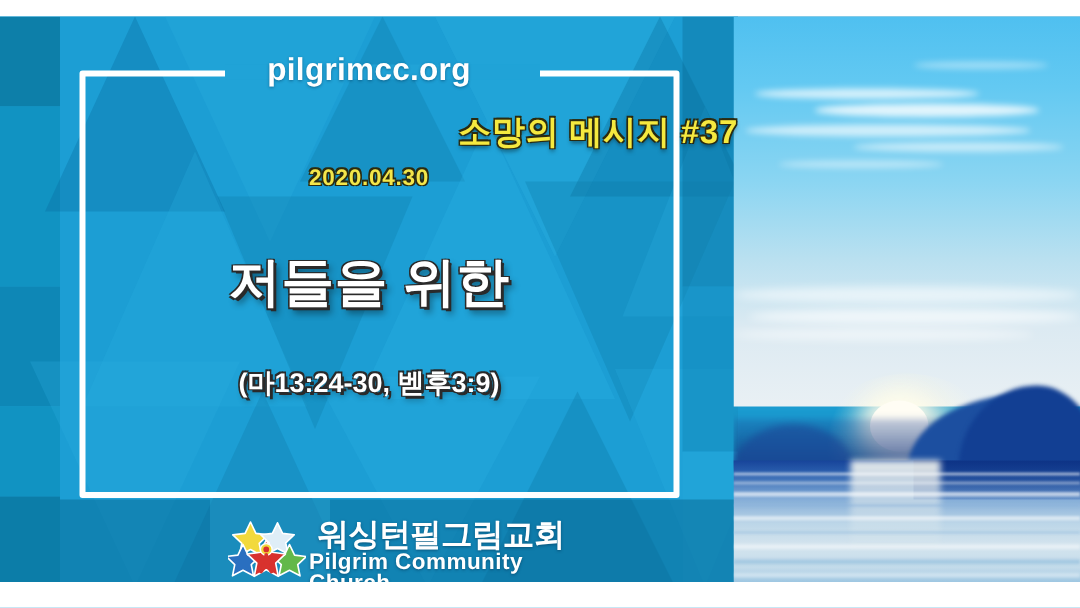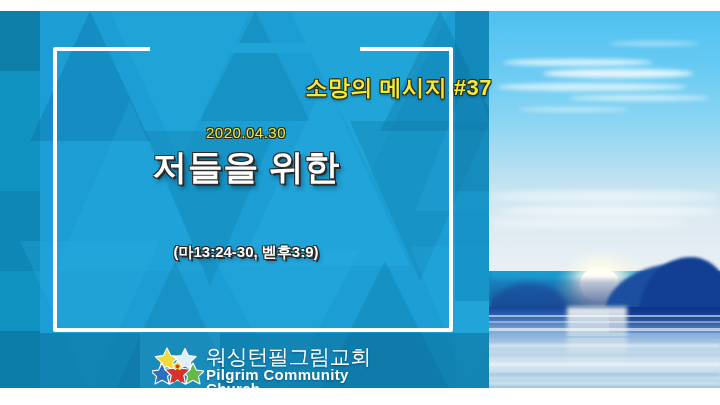--- a/index.html
+++ b/index.html
@@ -43,55 +43,55 @@
     text-shadow:1px 1px 0 #2b2b10, -1px 1px 0 #2b2b10, 1px -1px 0 #2b2b10,
                 -1px -1px 0 #2b2b10, 0 2px 3px rgba(0,0,0,.5);
   }
   .series-en{
     position:absolute;left:0;top:91px;width:492px;text-align:center;
     color:#f3e64a;font-size:14px;font-weight:bold;letter-spacing:2.2px;
     text-shadow:1px 1px 0 #2b2b10, -1px 1px 0 #2b2b10, 1px -1px 0 #2b2b10,
                 -1px -1px 0 #2b2b10;
   }
   .series-date{
-    position:absolute;left:0;top:113px;width:492px;text-align:center;
-    color:#f3e64a;font-size:15px;font-weight:normal;letter-spacing:.5px;
+    position:absolute;left:0;top:99px;width:492px;text-align:center;
+    color:#f3e64a;font-size:15px;font-weight:bold;letter-spacing:.5px;
     text-shadow:1px 1px 0 #2b2b10, -1px 1px 0 #2b2b10, 1px -1px 0 #2b2b10,
                 -1px -1px 0 #2b2b10;
   }
   .title1,.title2{
     position:absolute;left:0;width:492px;text-align:center;
     color:#ffffff;font-weight:bold;font-size:35px;letter-spacing:.5px;
     text-shadow:2px 2px 0 #2a2a2a, -1px -1px 0 #2a2a2a, 1px -1px 0 #2a2a2a,
                 -1px 1px 0 #2a2a2a, 3px 4px 5px rgba(0,0,0,.45);
   }
-  .title1{top:133px;}
+  .title1{top:154px;}
   .title2{top:183px;}
   .scripture{
     position:absolute;left:0;top:232px;width:492px;text-align:center;
-    color:#ffffff;font-weight:bold;font-size:15px;
+    color:#ffffff;font-weight:bold;font-size:18px;
     text-shadow:2px 2px 0 #2a2a2a, -1px -1px 0 #2a2a2a, 1px -1px 0 #2a2a2a,
                 -1px 1px 0 #2a2a2a, 2px 3px 4px rgba(0,0,0,.4);
   }
   .speaker{
     position:absolute;left:0;top:270px;width:492px;text-align:center;
     color:#ffffff;font-weight:bold;font-size:21px;letter-spacing:.5px;
     text-shadow:2px 2px 0 #2a2a2a, -1px -1px 0 #2a2a2a, 1px -1px 0 #2a2a2a,
                 -1px 1px 0 #2a2a2a, 2px 3px 4px rgba(0,0,0,.4);
   }
 
   
   .logo{
     position:absolute;left:152px;top:333px;width:230px;height:46px;
   }
   .logo-mark{position:absolute;left:0;top:2px;width:52px;height:42px;}
   .logo-text{position:absolute;left:54px;top:1px;width:176px;}
   .logo-ko{
-    color:#ffffff;font-size:21px;font-weight:normal;letter-spacing:-.4px;
-    line-height:23px;text-shadow:0 1px 2px rgba(0,40,70,.5);
+    color:#ffffff;font-size:21px;font-weight:bold;letter-spacing:-.4px;
+    line-height:23px;text-shadow:0 1px 2px rgba(0,40,70,.5);text-align:center;
   }
   .logo-en{
     color:#ffffff;font-size:15px;font-weight:bold;letter-spacing:.3px;
     line-height:14px;text-shadow:0 1px 2px rgba(0,40,70,.5);
   }
 </style>
 </head>
 <body>
 
 <div id="slide">
@@ -181,20 +181,21 @@
     <div style="position:absolute;left:0;top:352px;width:231px;height:3px;background:rgba(255,255,255,.48);filter:blur(.9px);"></div>
     <div style="position:absolute;left:0;top:362px;width:231px;height:3px;background:rgba(120,175,215,.45);filter:blur(.9px);"></div>
     <div style="position:absolute;left:0;top:371px;width:231px;height:3px;background:rgba(255,255,255,.40);filter:blur(.9px);"></div>
   </div>
 
   <div class="frame"></div>
 
   <div style="position:absolute;left:150px;top:32px;width:210px;height:10px;background:#1c9ed4;"></div>
   <div style="position:absolute;left:150px;top:32px;width:210px;height:10px;background:rgba(40,172,222,.35);"></div>
 
+  <div class="siteurl">pilgrimcc.org</div>
   <div class="series-ko">소망의 메시지 #37</div>
   <div class="series-date">2020.04.30</div>
 
   <div class="title1">저들을 위한</div>
   <div class="scripture">(마13:24-30, 벧후3:9)</div>
 
   <div class="logo">
     <div class="logo-mark">
       <svg viewBox="0 0 52 42" width="52" height="42" aria-hidden="true">
         <g stroke="#ffffff" stroke-width="1.1" stroke-linejoin="round">

